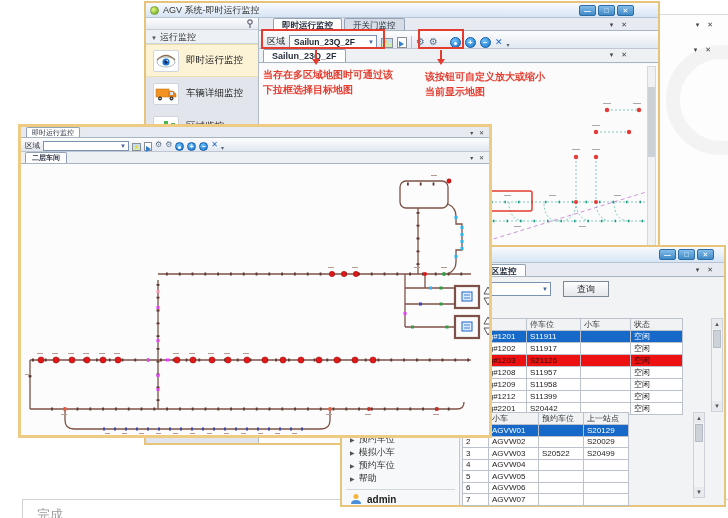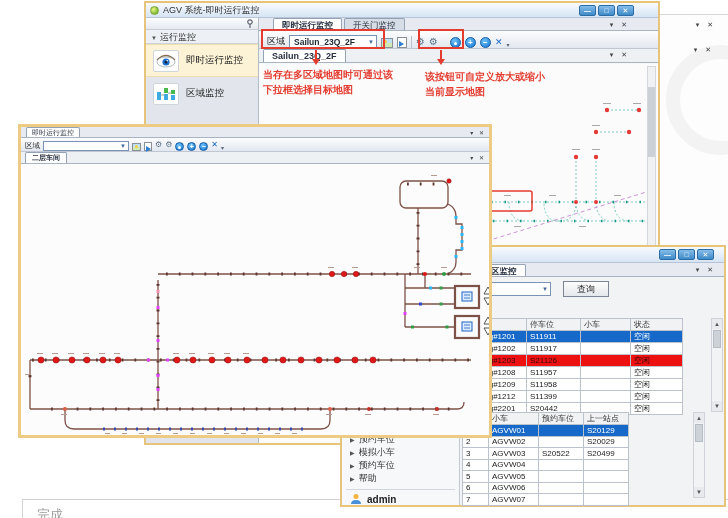--- a/index.html
+++ b/index.html
@@ -130,20 +130,34 @@
       <span class="icard">
         <svg width="22" height="16" viewBox="0 0 22 16">
           <path d="M2,7 Q11,-2 20,7" fill="none" stroke="#8a6b4f" stroke-width="1.4"></path>
           <ellipse cx="11" cy="9" rx="9" ry="5" fill="#fff" stroke="#9aa" stroke-width="0.8"></ellipse>
           <circle cx="11" cy="9" r="3.6" fill="#1e6fd0"></circle>
           <circle cx="11" cy="9" r="1.5" fill="#0a1e3a"></circle>
           <circle cx="12.2" cy="7.8" r="0.8" fill="#fff"></circle>
         </svg>
       </span>
       <span class="nav-label">即时运行监控</span>
+    </div>
+    <div class="nav-item">
+      <span class="icard">
+        <svg width="22" height="16" viewBox="0 0 22 16">
+          <rect x="1" y="3" width="13" height="8" fill="#f29222" stroke="#c9761a" stroke-width="0.6"></rect>
+          <path d="M14,5 h4 l3,3 v3 h-7 z" fill="#e8831c" stroke="#c9761a" stroke-width="0.6"></path>
+          <rect x="15" y="6" width="3" height="3" fill="#cfe6f7"></rect>
+          <circle cx="5" cy="12.5" r="2" fill="#333"></circle>
+            <circle cx="5" cy="12.5" r="0.8" fill="#ddd"></circle>
+          <circle cx="16.5" cy="12.5" r="2" fill="#333"></circle>
+            <circle cx="16.5" cy="12.5" r="0.8" fill="#ddd"></circle>
+        </svg>
+      </span>
+      <span class="nav-label">车辆详细监控</span>
     </div>
     <div class="nav-item">
       <span class="icard">
         <svg width="22" height="16" viewBox="0 0 22 16">
           <rect x="2" y="6" width="4" height="8" fill="#3fa9e0"></rect>
           <rect x="9" y="2" width="4" height="5" fill="#49b84f"></rect>
           <rect x="9" y="8" width="4" height="6" fill="#3fa9e0"></rect>
           <rect x="16" y="4" width="4" height="4" fill="#49b84f"></rect>
           <rect x="16" y="9" width="4" height="5" fill="#3fa9e0"></rect>
           <path d="M6,9 h3 M13,7 h3" stroke="#888" stroke-width="0.8" fill="none"></path>

